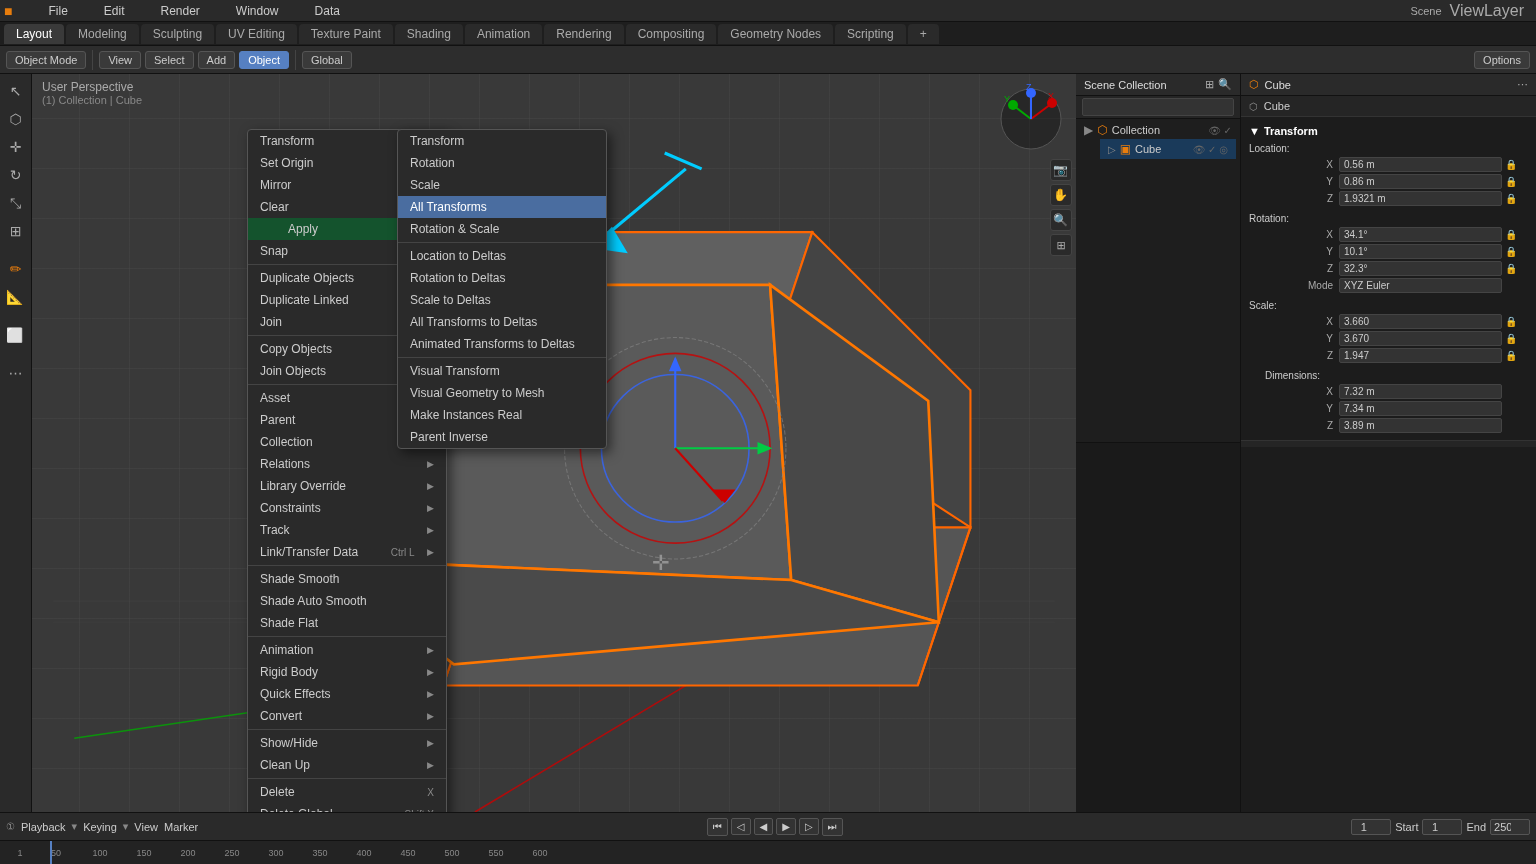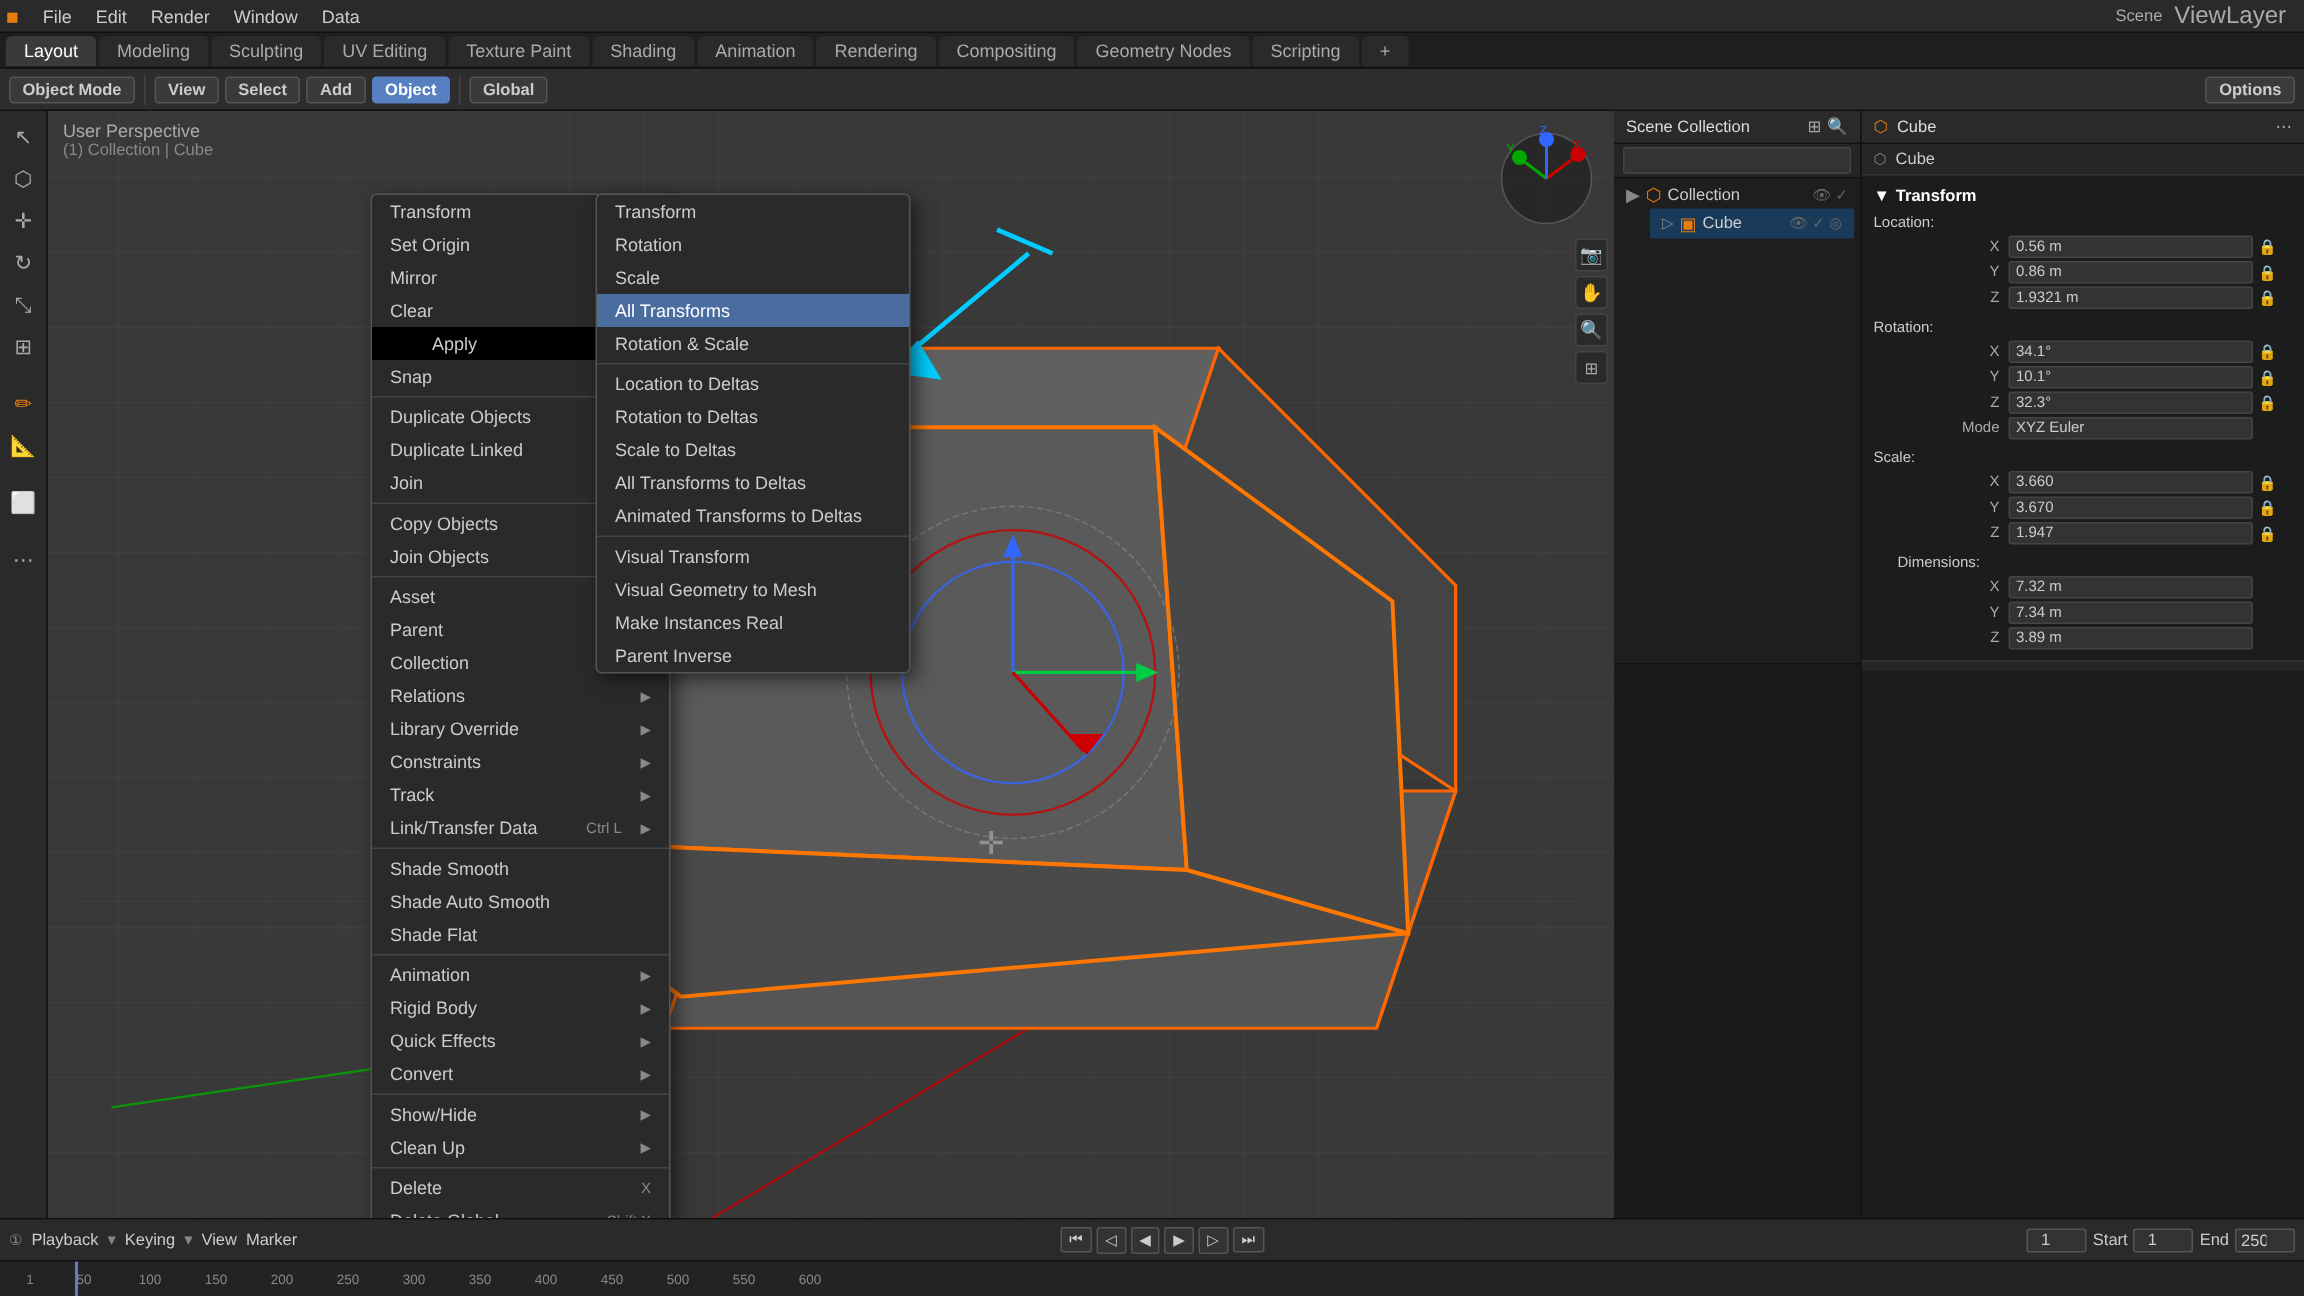--- a/index.html
+++ b/index.html
@@ -29,20 +29,21 @@
       color: #e87d0d;
       font-weight: bold;
       font-size: 14px;
       margin-right: 8px;
     }
     .top-menu-item {
       padding: 2px 8px;
       color: #ccc;
       font-size: 12px;
       cursor: pointer;
+      margin-left: 20px;
     }
 
     
     .workspace-tabs {
       height: 24px;
       background: #1e1e1e;
       display: flex;
       align-items: center;
       padding: 0 4px;
       border-bottom: 1px solid #111;
@@ -77,21 +78,20 @@
     }
     .toolbar-btn {
       padding: 2px 8px;
       background: #3a3a3a;
       border: 1px solid #555;
       color: #ccc;
       font-size: 11px;
       border-radius: 3px;
       cursor: pointer;
       white-space: nowrap;
-      font-weight: bold;
     }
     .toolbar-btn.active { background: #5680c2; color: #fff; border-color: #5680c2; }
     .toolbar-sep { width: 1px; height: 20px; background: #444; margin: 0 2px; }
 
     
     .main-area {
       display: flex;
       height: calc(864px - 22px - 24px - 28px - 28px - 24px);
       position: relative;
     }
@@ -493,21 +493,21 @@
         </div>
       <div class="context-menu-item has-submenu">
           <span>Set Origin</span>
         </div>
       <div class="context-menu-item has-submenu">
           <span>Mirror</span>
         </div>
       <div class="context-menu-item has-submenu">
           <span>Clear</span>
         </div>
-      <div class="context-menu-item has-submenu" style="background:#000000;padding-left:40px;">
+      <div class="context-menu-item has-submenu" style="background:#14532d;padding-left:40px;">
           <span>Apply</span>
           <span class="shortcut" style="color:#aaa;font-size:10px;margin-left:auto;padding-right:4px;">Ctrl A</span>
         </div>
       <div class="context-menu-item has-submenu">
           <span>Snap</span>
         </div>
       <div class="context-menu-divider"></div>
       <div class="context-menu-item">
           <span>Duplicate Objects</span>
           <span class="shortcut">Shift D</span>

